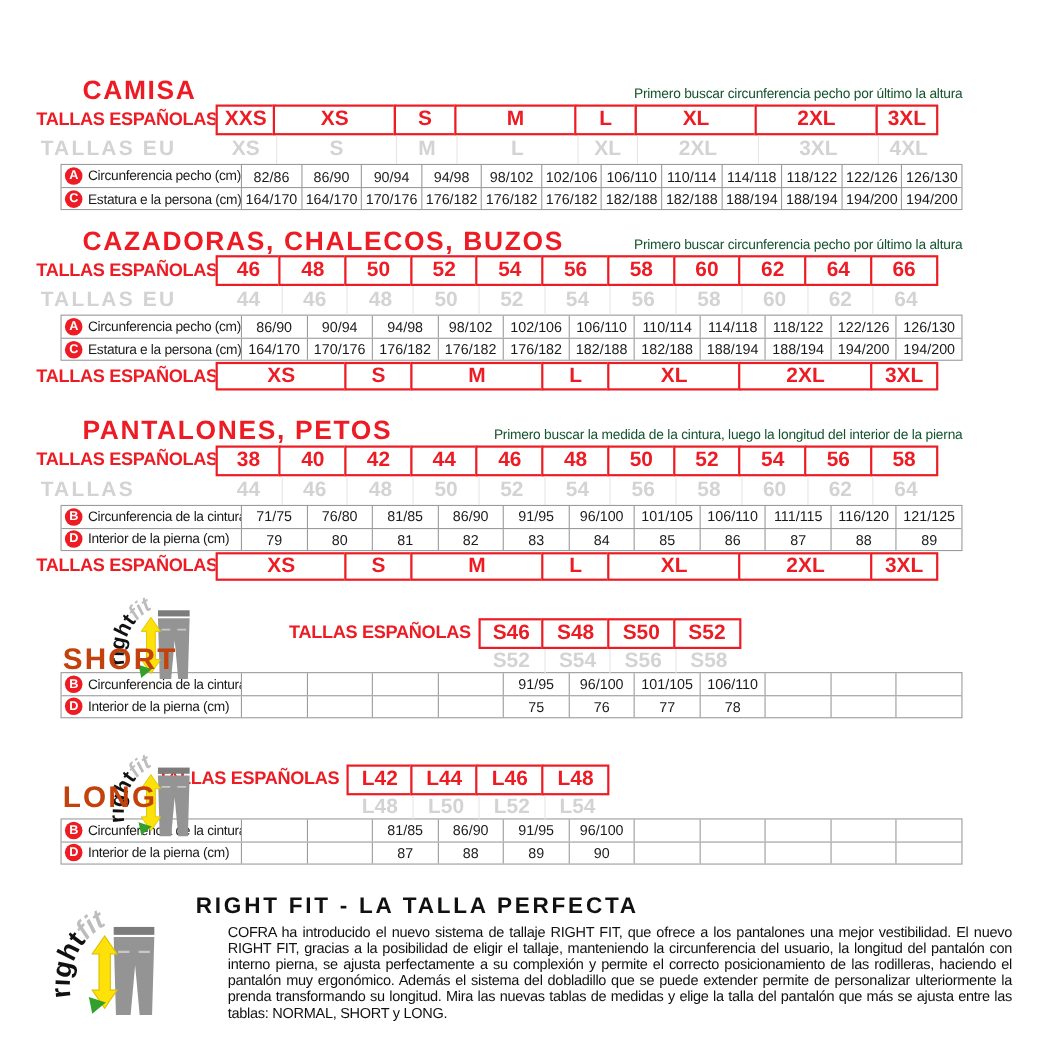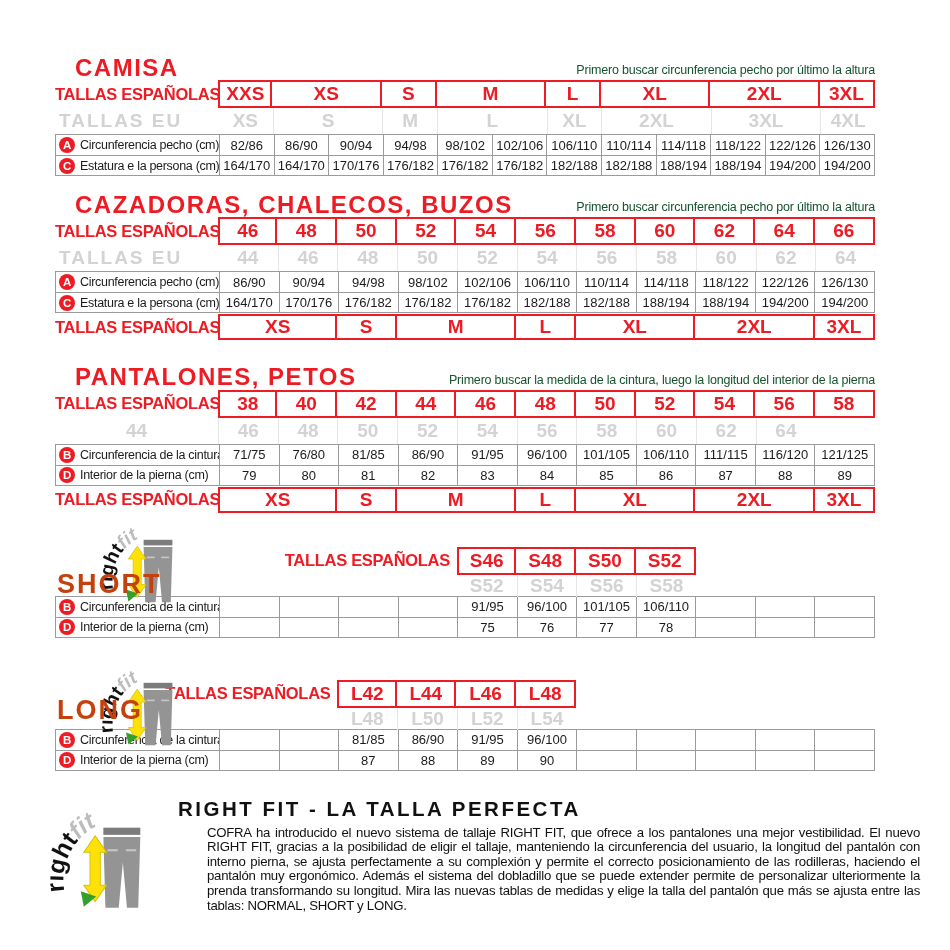--- a/index.html
+++ b/index.html
@@ -10,21 +10,21 @@
   }
   *{box-sizing:border-box;}
   html,body{margin:0;padding:0;}
   body{
     width:950px;height:950px;background:#fff;position:relative;overflow:hidden;
     font-family:"Liberation Sans",sans-serif;color:var(--ink);
   }
   .section-head{width:820px;margin-left:55px;display:flex;justify-content:space-between;align-items:flex-end;}
   .sec-title{color:var(--red);font-weight:bold;font-size:24px;letter-spacing:1.5px;white-space:nowrap;margin-left:20px;line-height:1.05;}
   .note{font-size:12.5px;color:#14532d;padding-bottom:3px;white-space:nowrap;letter-spacing:-0.2px;}
-  .tblrow{width:820px;margin-left:55px;}
+  .tblrow{width:820px;margin-left:33px;}
   .grid12{display:grid;grid-template-columns:163px repeat(12,1fr);}
   .grid11{display:grid;grid-template-columns:163px repeat(11,1fr);}
   .es-row{height:28px;align-items:stretch;}
   .es-label{color:var(--red);font-weight:bold;font-size:16.5px;text-align:right;padding-right:7px;align-self:center;letter-spacing:-0.3px;white-space:nowrap;}
   .red-box{border:2.5px solid var(--red);background:#fff;display:flex;align-items:center;justify-content:center;
     color:var(--red);font-weight:bold;font-size:19px;}
   .red-box + .red-box{margin-left:-2.5px;}
   .eu-row{height:26px;align-items:stretch;}
   .eu-label{color:var(--grayTxt);font-weight:bold;font-size:19px;letter-spacing:2px;padding-left:4px;align-self:center;white-space:nowrap;}
   .eu-cell{color:var(--grayTxt);font-weight:bold;font-size:19px;display:flex;align-items:center;justify-content:center;}
@@ -50,21 +50,21 @@
   #sec-rightfit{margin-top:24px;margin-left:50px;display:flex;gap:10px;width:870px;}
   #big-logo-wrap{width:118px;position:relative;flex:none;}
   #logo-big{position:static;width:118px;height:130px;}
   .rf-text{width:742px;}
   .rf-heading{font-weight:bold;font-size:20.5px;letter-spacing:2.5px;color:#111;margin:2px 0 5px 0;}
   .rf-par{font-size:13.2px;line-height:1.11;text-align:justify;letter-spacing:-0.25px;color:#111;margin-left:29px;}
 </style>
 </head>
 <body>
 
-<div style="padding-top:55px;">
+<div style="padding-top:70px;">
   <div class="section-head">
     <div class="sec-title">CAMISA</div>
     <div class="note">Primero buscar circunferencia pecho por último la altura</div>
   </div>
   <div class="tblrow grid12 es-row">
     <div class="es-label">TALLAS ESPAÑOLAS</div>
   <div class="red-box">XXS</div>
       <div class="red-box" style="grid-column: span 2;">XS</div>
       <div class="red-box">S</div>
       <div class="red-box" style="grid-column: span 2;">M</div>
@@ -218,20 +218,21 @@
       <div class="red-box">44</div>
       <div class="red-box">46</div>
       <div class="red-box">48</div>
       <div class="red-box">50</div>
       <div class="red-box">52</div>
       <div class="red-box">54</div>
       <div class="red-box">56</div>
       <div class="red-box">58</div>
     </div>
   <div class="tblrow grid11 eu-row">
+    <div class="eu-label">TALLAS</div>
   <div class="eu-cell">44</div>
       <div class="eu-cell">46</div>
       <div class="eu-cell">48</div>
       <div class="eu-cell">50</div>
       <div class="eu-cell">52</div>
       <div class="eu-cell">54</div>
       <div class="eu-cell">56</div>
       <div class="eu-cell">58</div>
       <div class="eu-cell">60</div>
       <div class="eu-cell">62</div>

